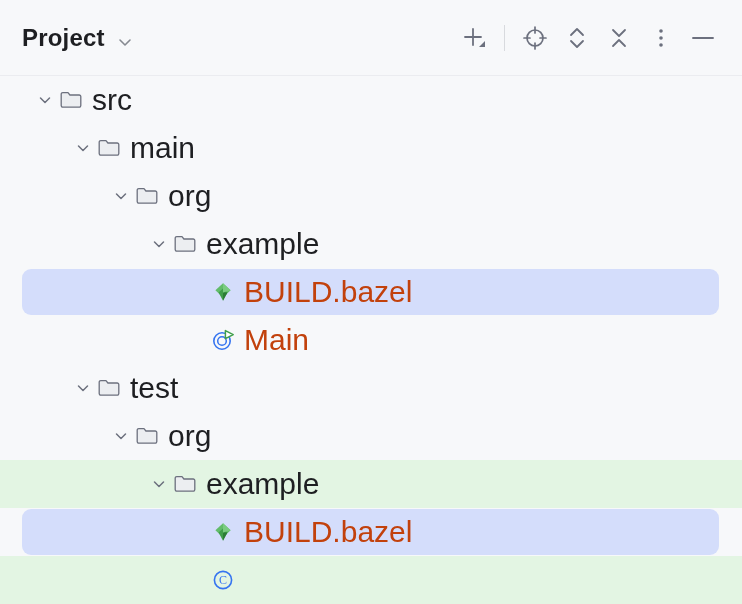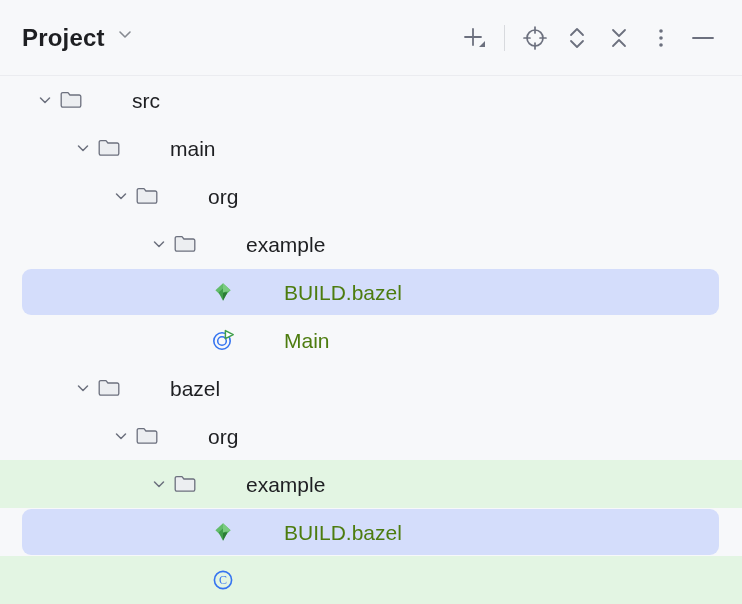--- a/index.html
+++ b/index.html
@@ -21,21 +21,21 @@
     height: 76px;
     box-sizing: border-box;
     background: #f7f8fa;
     border-bottom: 1px solid #ebecf0;
     display: flex;
     align-items: center;
     padding: 0 18px 0 22px;
   }
   .tw-title-group {
     display: flex;
-    align-items: flex-start;
+    align-items: flex-end;
     gap: 10px;
     cursor: default;
   }
   .tw-title {
     font-size: 24px;
     font-weight: bold;
     color: #1e1f22;
     letter-spacing: .2px;
   }
   .tw-title-chevron {
@@ -128,26 +128,25 @@
   .node-icon {
     width: 26px;
     min-width: 26px;
     height: 26px;
     margin-right: 8px;
     display: flex;
     align-items: center;
     justify-content: center;
   }
   .node-label {
-    font-size: 21px;
+    font-size: 30px;
     color: #1e1f22;
     line-height: 1;
-    margin-left: 40px;
-  }
-  .node-label.file-green { color: #4d7c0f; }
+  }
+  .node-label.file-green { color: #c2410c; }
 </style>
 </head>
 <body>
 
 <div class="tw-header">
 
   <div class="tw-title-group">
     <span class="tw-title">Project</span>
     <span>
       <svg class="tw-title-chevron" viewBox="0 0 20 20" fill="none" stroke="currentColor" stroke-width="1.6" stroke-linecap="round" stroke-linejoin="round">
@@ -311,21 +310,21 @@
         <span class="twisty">
           <svg width="20" height="20" viewBox="0 0 20 20" fill="none" stroke="currentColor" stroke-width="1.5" stroke-linecap="round" stroke-linejoin="round">
             <path d="M5.5 8 L10 12.5 L14.5 8"></path>
           </svg>
         </span>
         <span class="node-icon">
   <svg width="26" height="26" viewBox="0 0 26 26" fill="#eceef1" stroke="#6c707e" stroke-width="1.3" stroke-linejoin="round">
     <path d="M3.2 7.2 A1.6 1.6 0 0 1 4.8 5.6 H10 L11.9 8 H21.2 A1.6 1.6 0 0 1 22.8 9.6 V18.6 A1.6 1.6 0 0 1 21.2 20.2 H4.8 A1.6 1.6 0 0 1 3.2 18.6 Z"></path>
   </svg>
 </span>
-        <span class="node-label">bazel</span>
+        <span class="node-label">test</span>
       </div>
     </div>
     <div class="row">
       <div class="row-bg"></div>
       <div class="row-content" style="margin-left: 108px;">
         <span class="twisty">
           <svg width="20" height="20" viewBox="0 0 20 20" fill="none" stroke="currentColor" stroke-width="1.5" stroke-linecap="round" stroke-linejoin="round">
             <path d="M5.5 8 L10 12.5 L14.5 8"></path>
           </svg>
         </span>

